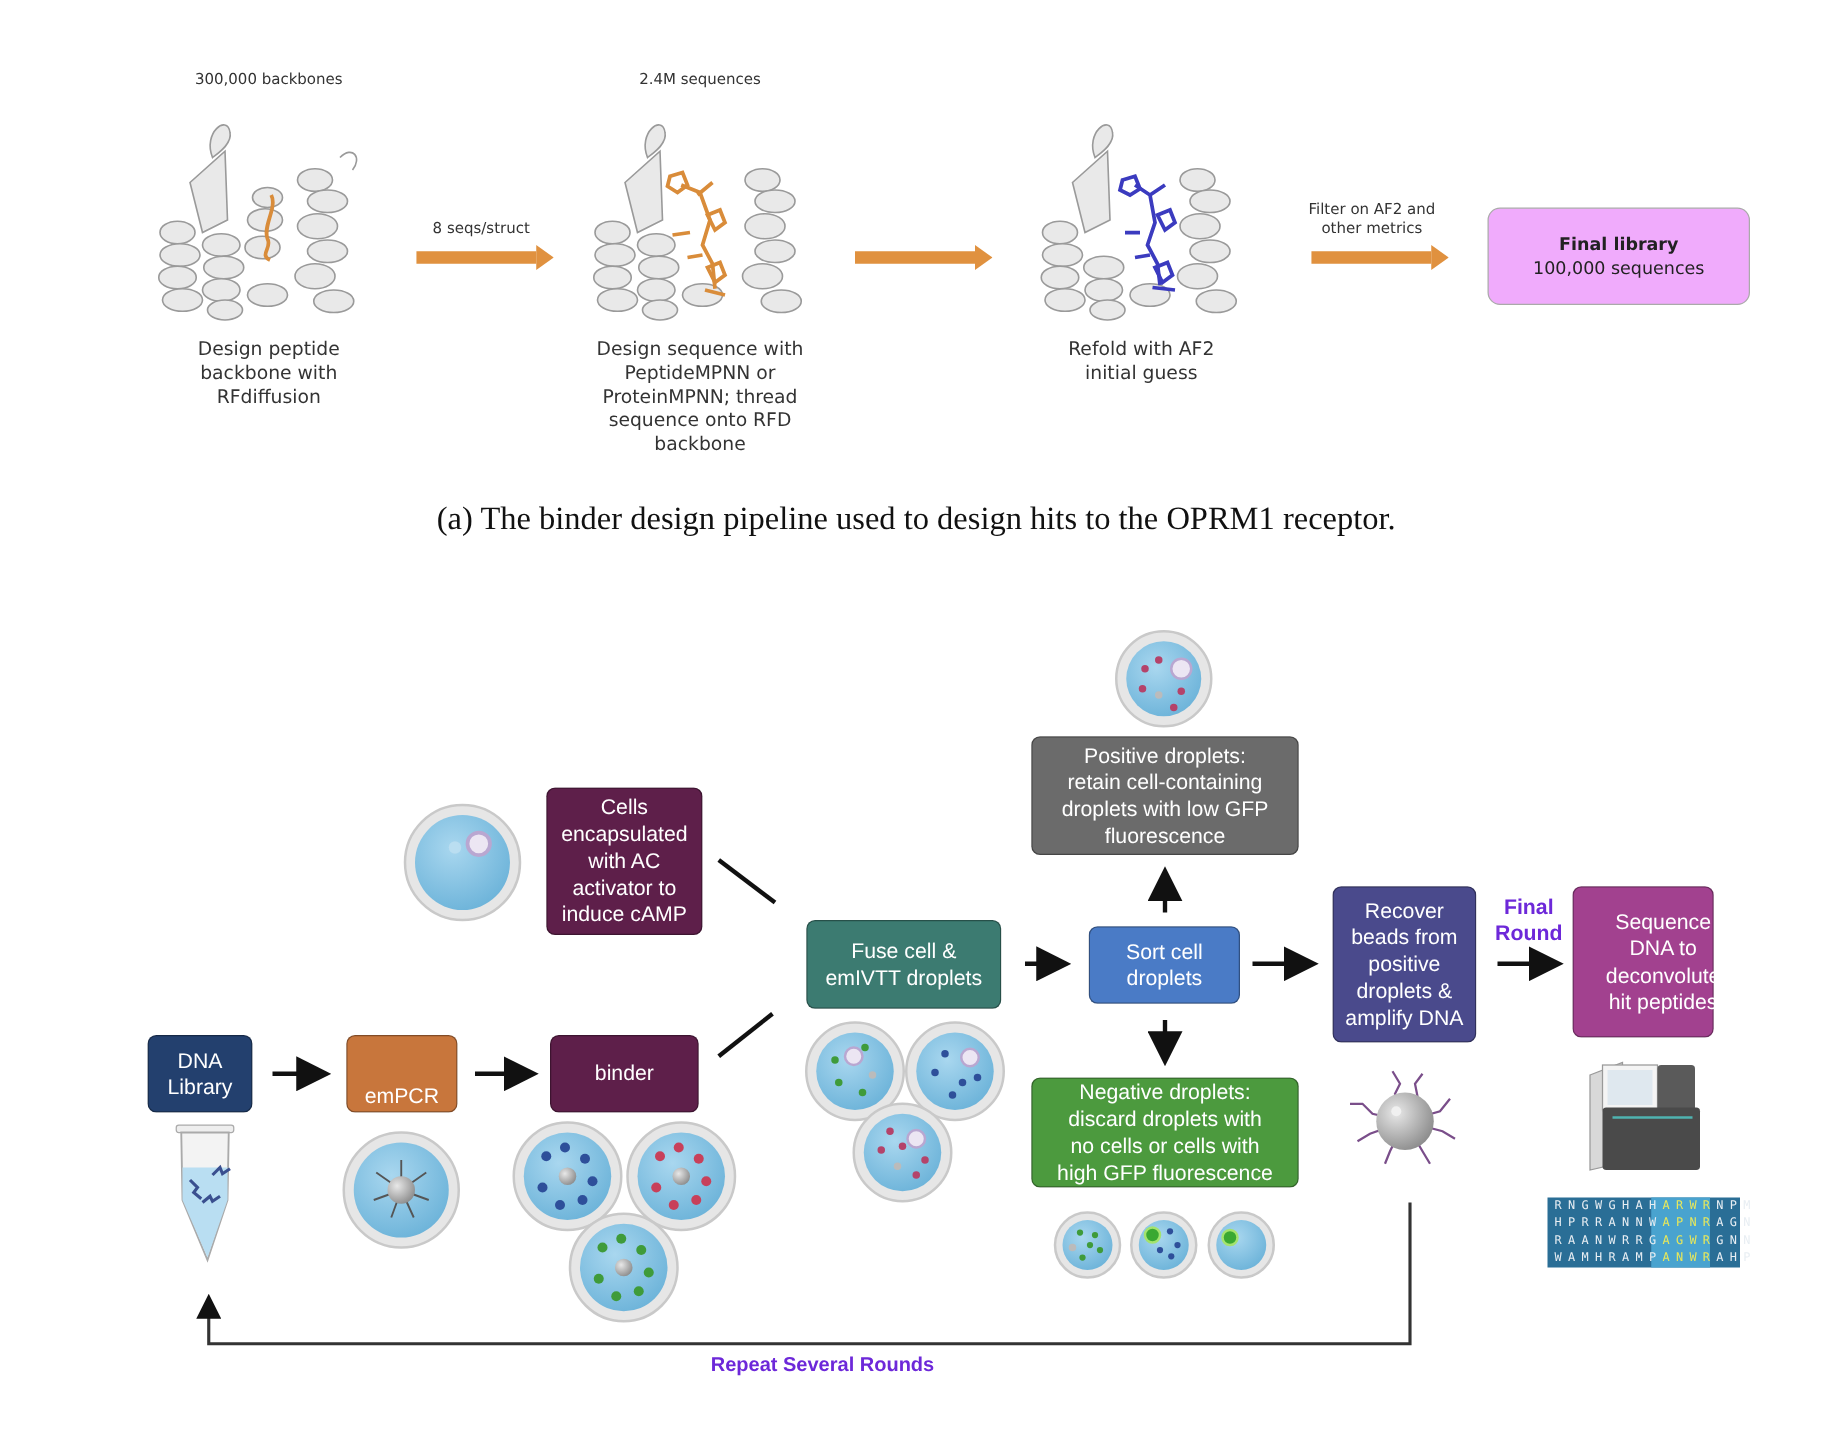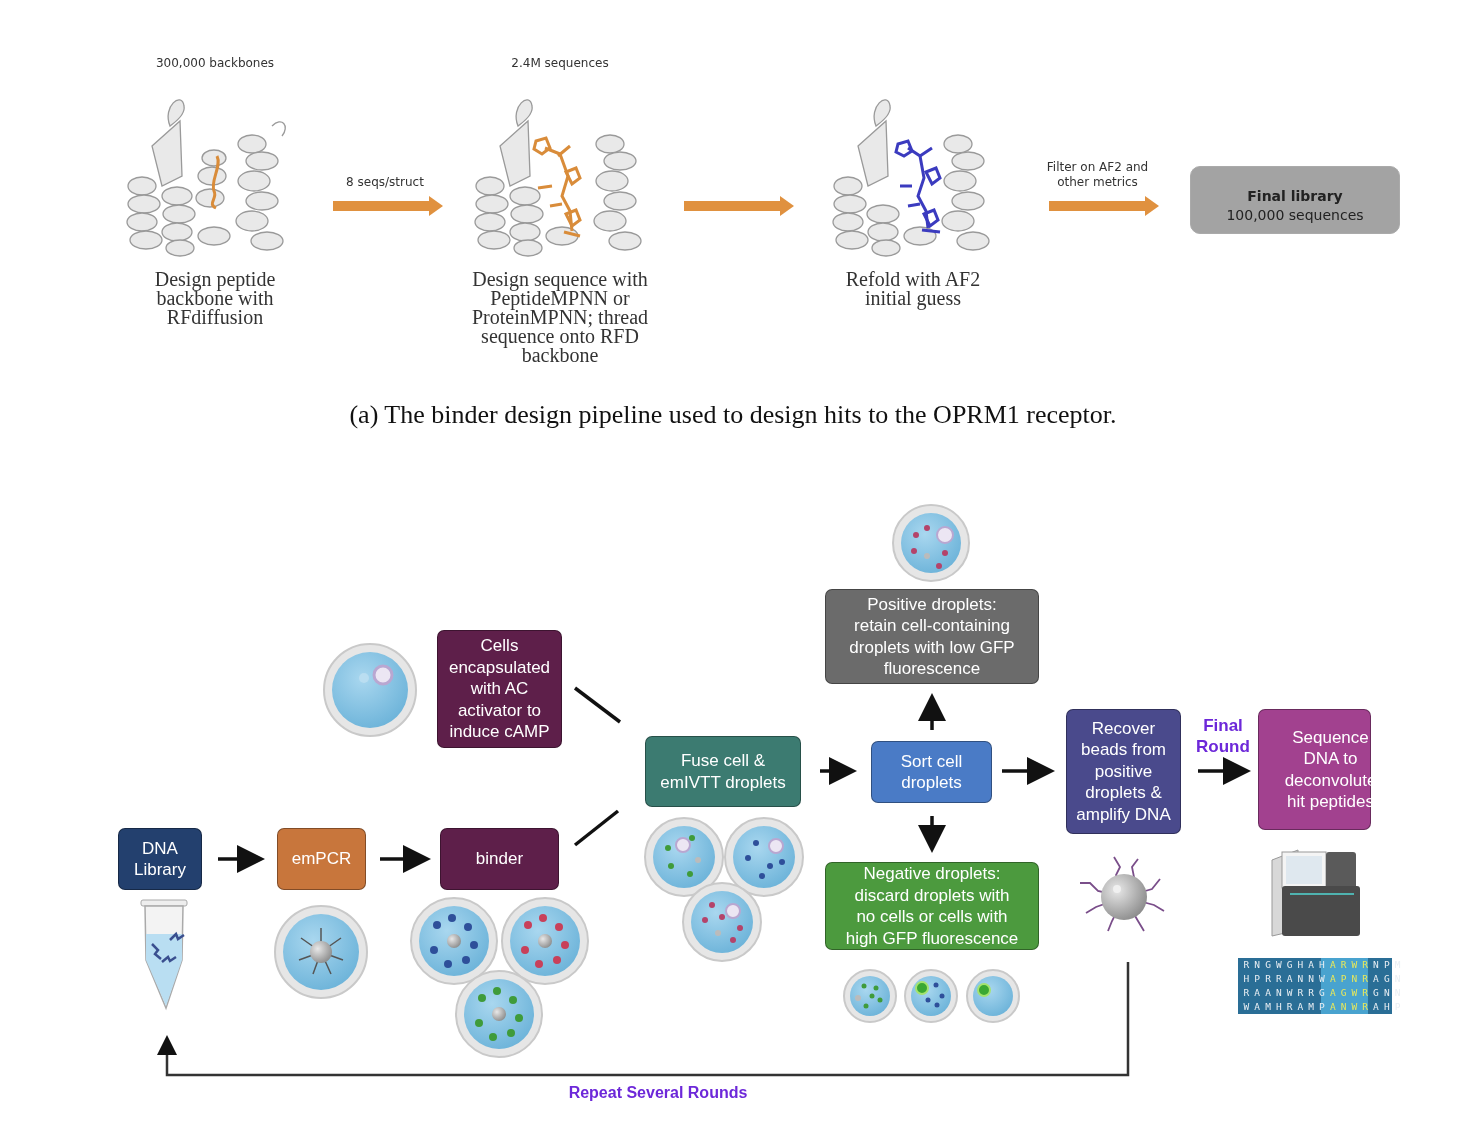--- a/index.html
+++ b/index.html
@@ -1,21 +1,21 @@
 <!DOCTYPE html>
 <html><head>
 <meta charset="utf-8">
 <style>
   html, body { margin:0; padding:0; background:#ffffff; }
   body { width:1466px; height:1148px; position:relative; overflow:hidden; font-family:"DejaVu Sans", sans-serif; color:#222; }
   .abs { position:absolute; }
   .toplabel { font-size:12px; color:#333; text-align:center; }
-  .caption-top { font-size:20px; color:#333; text-align:center; line-height:19px;font-family:Liberation Serif, serif; }
+  .caption-top { font-size:15px; color:#333; text-align:center; line-height:19px; }
   .protein { position:absolute; }
-  .final-box { position:absolute; left:1190px; top:166px; width:210px; height:68px; border:1px solid #aaa; border-radius:10px; background:#a3a3a3; text-align:center; box-sizing:border-box; padding-top:20px; font-size:14px; color:#222; line-height:19px; }
+  .final-box { position:absolute; left:1190px; top:166px; width:210px; height:78px; border:1px solid #aaa; border-radius:10px; background:#f0abfc; text-align:center; box-sizing:border-box; padding-top:20px; font-size:14px; color:#222; line-height:19px; }
   .fig-caption { position:absolute; left:0; width:1466px; top:400px; text-align:center; font-family:"Liberation Serif", serif; font-size:26px; color:#111; }
   .box { position:absolute; border-radius:7px; color:#fff; text-align:center; font-family:"Liberation Sans", sans-serif; font-size:17px; line-height:21.5px; display:flex; align-items:center; justify-content:center; box-sizing:border-box; border:1.5px solid rgba(0,0,0,0.35); padding:2px 4px; }
   .bold-label { position:absolute; font-family:"Liberation Sans", sans-serif; font-weight:bold; font-size:17px; color:#6d28d9; text-align:center; line-height:21px; }
   .seqgrid { position:absolute; left:1238px; top:958px; width:154px; height:56px; background:#2a6e96; font-family:"DejaVu Sans Mono", monospace; font-size:9.5px; letter-spacing:0; }
   .seqgrid .hl { position:absolute; left:83px; top:0; width:47px; height:56px; background:#49a3cf; }
   .seqrow { position:absolute; left:3px; height:14px; line-height:14px; white-space:pre; }
   .seqrow span { display:inline-block; width:10.8px; text-align:center; color:#e8eef3; }
   .seqrow span.y { color:#e8e85a; }
 </style>
 </head>
@@ -348,21 +348,21 @@
         <div class="seqrow" style="top: 42px;"><span>W</span><span>A</span><span>M</span><span>H</span><span>R</span><span>A</span><span>M</span><span>P</span><span class="y">A</span><span class="y">N</span><span class="y">W</span><span class="y">R</span><span>A</span><span>H</span><span>P</span></div>
       </div>
   </div>
 
   <div class="box" style="left:118px; top:828px; width:84px; height:62px; background:#23406e;">
     <div>
         <div>DNA</div>
         <div>Library</div>
       </div>
   </div>
-  <div class="box" style="left:277px; top:828px; width:89px; height:62px; background:#c8763c;">
+  <div class="box" style="left:277px; top:828px; width:89px; height:62px; background:#c8763c;align-items:flex-end;">
     <div>emPCR</div>
   </div>
   <div class="box" style="left:440px; top:828px; width:119px; height:62px; background:#5e1f4a;">
     <div>binder</div>
   </div>
   <div class="box" style="left:437px; top:630px; width:125px; height:118px; background:#5e1f4a;">
     <div>
       <div>Cells</div>
       <div>encapsulated</div>
       <div>with AC</div>

